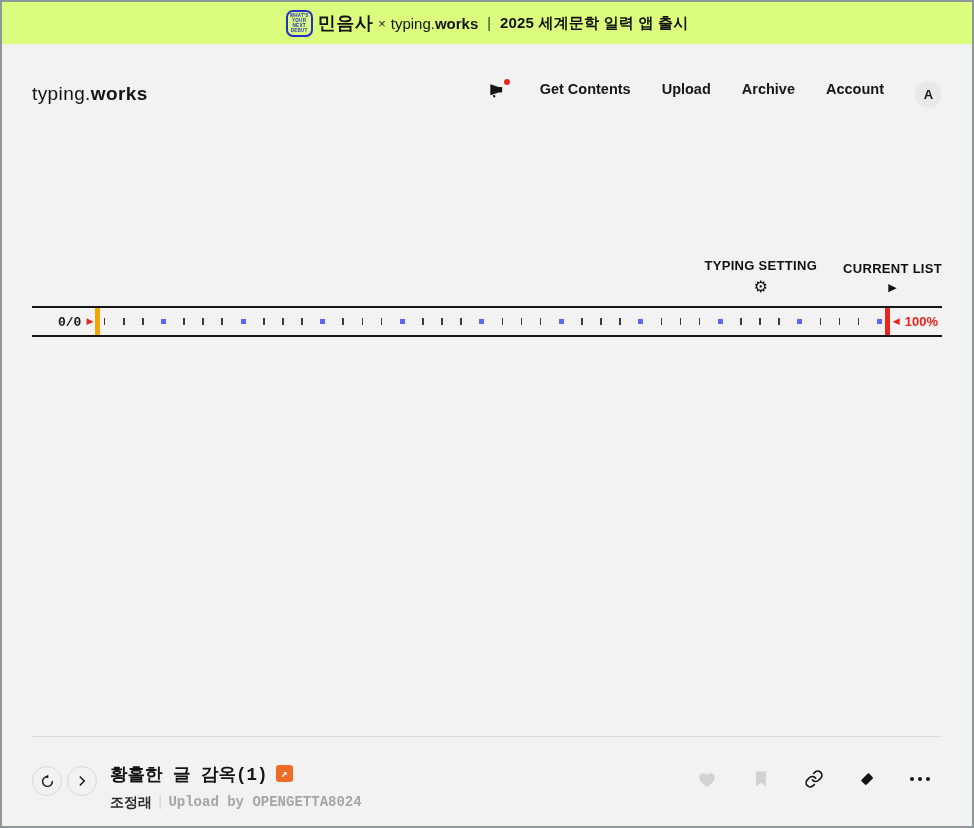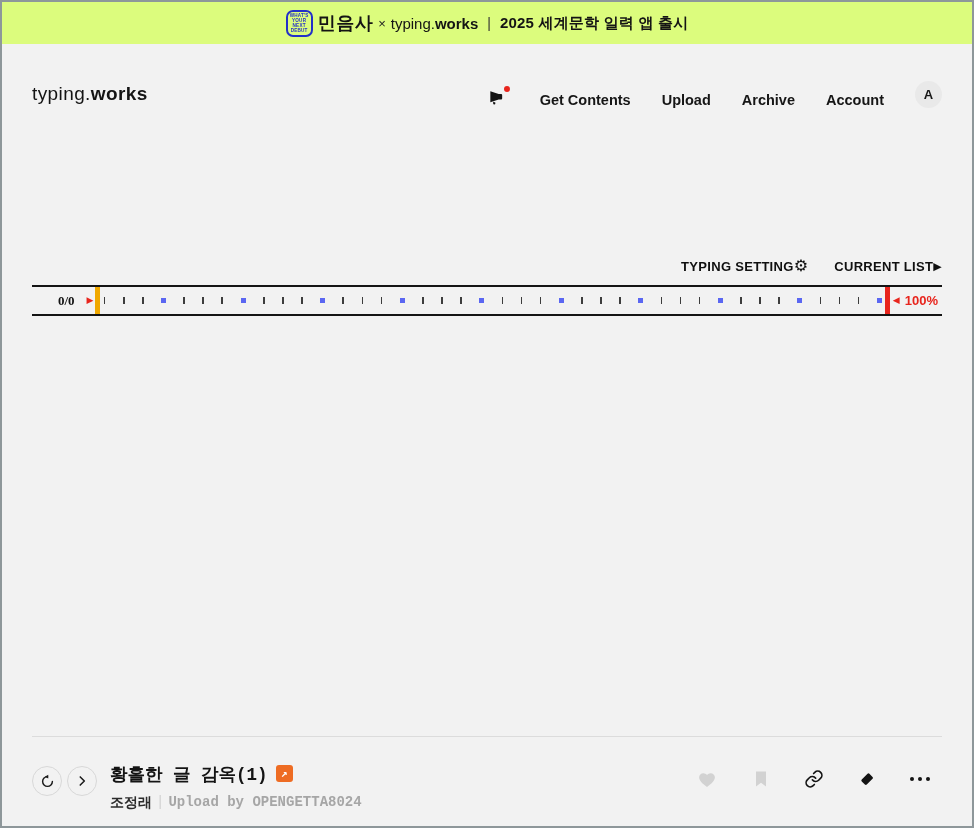--- a/index.html
+++ b/index.html
@@ -16,33 +16,33 @@
   .banner .cross{font-size:13px;color:#222;}
   .banner .partner{font-size:15px;}
   .banner .partner b{font-weight:800;}
   .banner .bar-sep{font-size:14px;color:#333;font-weight:300;margin:0 4px;}
   .banner .announce{font-size:15px;font-weight:800;letter-spacing:.2px;}
   
   .content{padding:0 30px;}
   .header{display:flex;justify-content:space-between;align-items:center;margin-top:32px;height:36px;}
   .site-logo{font-size:19px;letter-spacing:.4px;}
   .site-logo b{font-weight:800;}
-  .nav{display:flex;align-items:flex-end;gap:31px;font-size:14.5px;font-weight:700;color:#161616;}
+  .nav{display:flex;align-items:flex-start;gap:31px;font-size:14.5px;font-weight:700;color:#161616;}
   .bell{position:relative;width:22px;height:20px;cursor:pointer;}
   .bell .dot{position:absolute;top:-2px;right:-1px;width:6px;height:6px;border-radius:50%;background:#e8251d;}
   .nav-item{cursor:pointer;}
   .avatar{width:27px;height:27px;border-radius:50%;background:#e9e9e9;display:flex;align-items:center;justify-content:center;font-size:13px;font-weight:700;cursor:pointer;}
   
   .toolbar{display:flex;justify-content:flex-end;align-items:center;gap:26px;margin-top:146px;font-size:13px;font-weight:800;letter-spacing:.3px;color:#101010;}
-  .tool-group{display:flex;align-items:center;cursor:pointer;}
+  .tool-group{display:flex;align-items:center;gap:6px;cursor:pointer;flex-direction:column;}
   .gear{font-size:16px;line-height:1;}
   .tri-right{font-size:11px;line-height:1;}
   
   .ruler{margin-top:11px;height:27px;border-top:2px solid #141414;border-bottom:2px solid #141414;position:relative;}
-  .counter{position:absolute;left:26px;top:50%;transform:translateY(-50%);font-family:Liberation Serif, serif;font-size:13px;font-weight:700;}
+  .counter{position:absolute;left:26px;top:50%;transform:translateY(-50%);font-family:Liberation Mono, monospace;font-size:13px;font-weight:700;}
   .start-marker{position:absolute;left:6.0%;top:0;bottom:0;display:flex;align-items:center;}
   .start-tri{color:var(--ruler_red,#e8251d);font-size:9px;line-height:1;margin-right:1px;}
   .start-bar{width:5px;height:100%;background:var(--ruler_yellow,#f0a800);}
   .ticks{position:absolute;left:7.9%;right:6.6%;top:0;bottom:0;display:flex;justify-content:space-between;align-items:center;}
   .tick{width:1.6px;height:7px;background:#3d3d3d;}
   .tick.blue{width:5px;height:5px;background:var(--ruler_blue,#5b67f2);}
   .end-marker{position:absolute;right:4px;top:0;bottom:0;display:flex;align-items:center;gap:3px;color:var(--ruler_red,#e8251d);}
   .end-bar{width:5px;height:100%;background:var(--ruler_red,#e8251d);}
   .end-tri{font-size:9px;line-height:1;}
   .end-label{font-size:13px;font-weight:700;margin-left:2px;}

